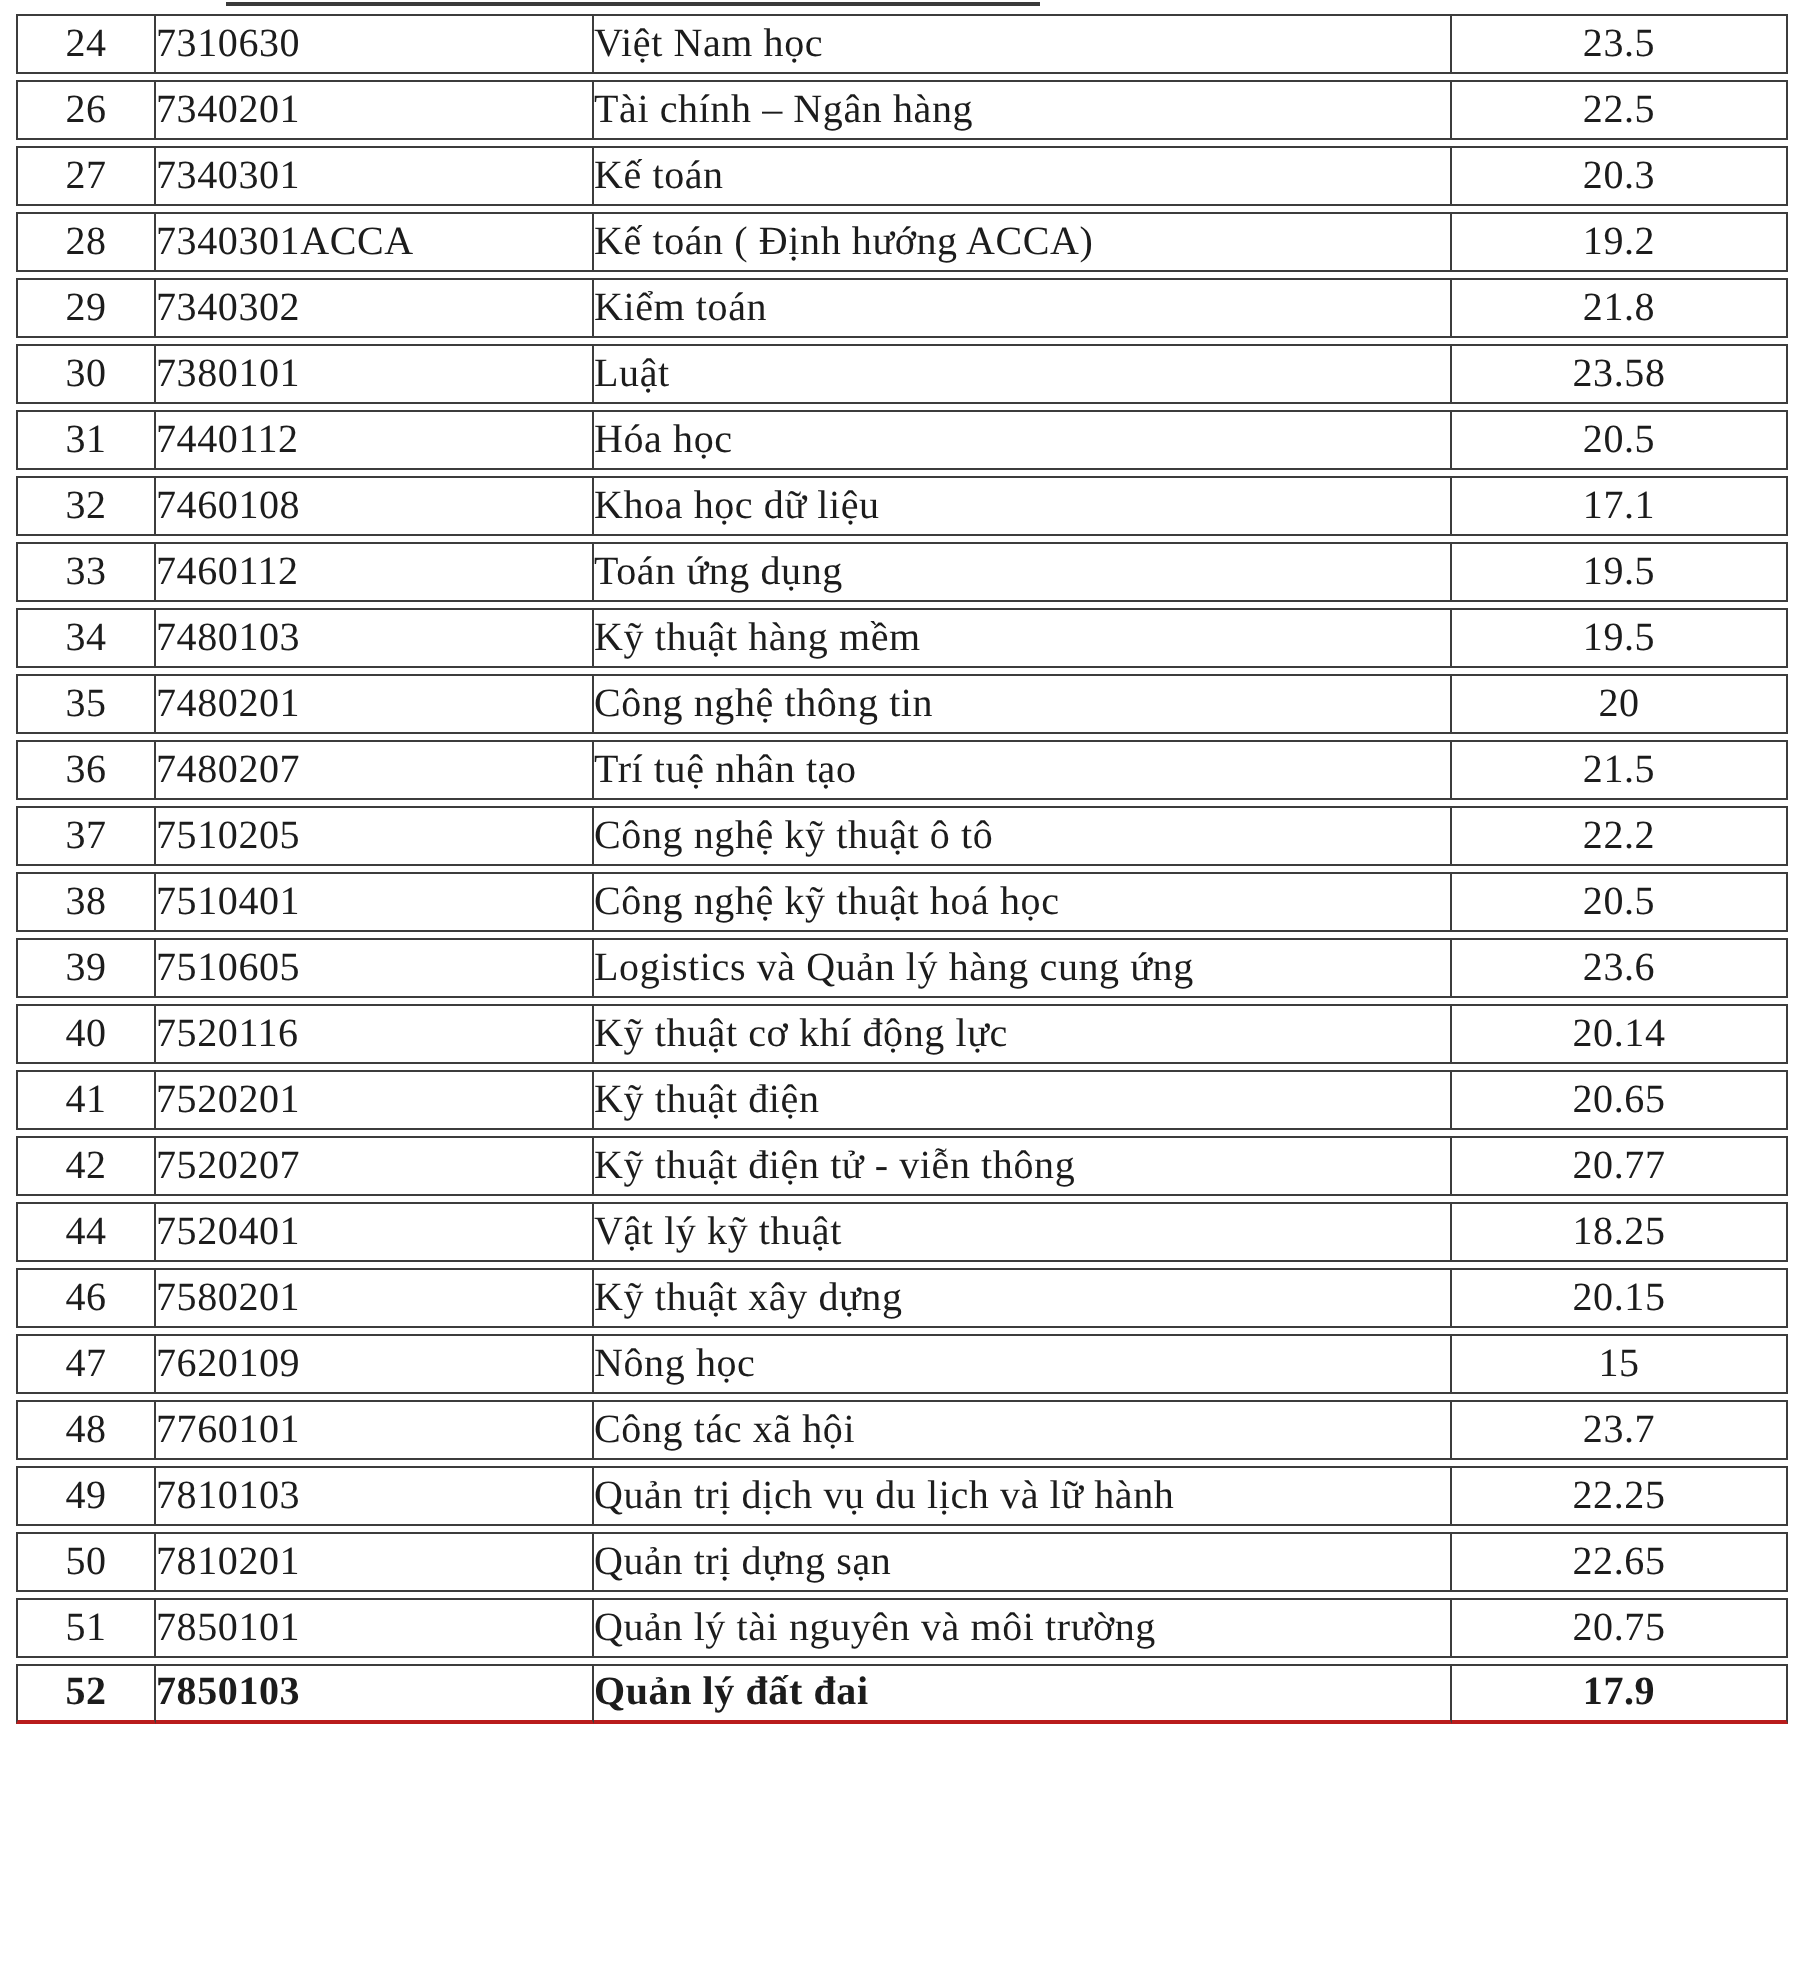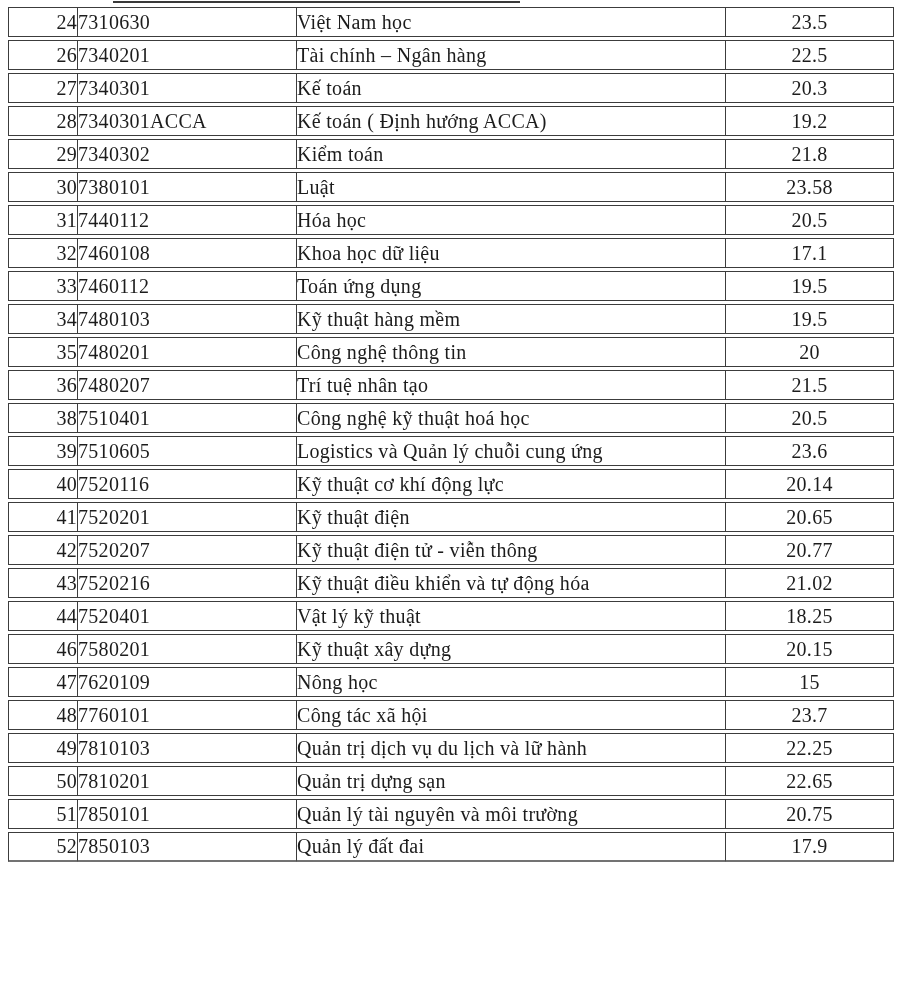--- a/index.html
+++ b/index.html
@@ -44,22 +44,22 @@
     padding: 0;
     border: 1px solid #3c3c3c;
     font-size: 20px;
     letter-spacing: 0.3px;
     vertical-align: middle;
     background: #ffffff;
     white-space: nowrap;
     overflow: hidden;
   }
   table.scores td + td { border-left: none; }
-  table.scores tr:last-child td { border-bottom: 2px solid #737373; }
-  td.c-no { text-align: right; }
+  table.scores tr:last-child td { border-bottom: 2px solid #b91c1c; font-weight: bold; }
+  td.c-no { text-align: center; }
   td.c-code { padding-left: 10px; }
   td.c-name { padding-left: 9px; }
   td.c-score {
     text-align: center;
     vertical-align: bottom;
     padding-bottom: 1px;
   }
   td.code-bold { font-weight: normal; }
 </style>
 </head>
@@ -142,54 +142,54 @@
             <td class="c-name">Công nghệ thông tin</td>
             <td class="c-score">20</td>
           </tr>
           <tr>
             <td class="c-no">36</td>
             <td class="c-code">7480207</td>
             <td class="c-name">Trí tuệ nhân tạo</td>
             <td class="c-score">21.5</td>
           </tr>
           <tr>
+            <td class="c-no">37</td>
+            <td class="c-code">7510205</td>
+            <td class="c-name">Công nghệ kỹ thuật ô tô</td>
+            <td class="c-score">22.2</td>
+          </tr>
+          <tr>
             <td class="c-no">38</td>
             <td class="c-code">7510401</td>
             <td class="c-name">Công nghệ kỹ thuật hoá học</td>
             <td class="c-score">20.5</td>
           </tr>
           <tr>
             <td class="c-no">39</td>
             <td class="c-code">7510605</td>
-            <td class="c-name">Logistics và Quản lý chuỗi cung ứng</td>
+            <td class="c-name">Logistics và Quản lý hàng cung ứng</td>
             <td class="c-score">23.6</td>
           </tr>
           <tr>
             <td class="c-no">40</td>
             <td class="c-code code-bold">7520116</td>
             <td class="c-name">Kỹ thuật cơ khí động lực</td>
             <td class="c-score">20.14</td>
           </tr>
           <tr>
             <td class="c-no">41</td>
             <td class="c-code">7520201</td>
             <td class="c-name">Kỹ thuật điện</td>
             <td class="c-score">20.65</td>
           </tr>
           <tr>
             <td class="c-no">42</td>
             <td class="c-code">7520207</td>
             <td class="c-name">Kỹ thuật điện tử - viễn thông</td>
             <td class="c-score">20.77</td>
-          </tr>
-          <tr>
-            <td class="c-no">43</td>
-            <td class="c-code">7520216</td>
-            <td class="c-name">Kỹ thuật điều khiển và tự động hóa</td>
-            <td class="c-score">21.02</td>
           </tr>
           <tr>
             <td class="c-no">44</td>
             <td class="c-code">7520401</td>
             <td class="c-name">Vật lý kỹ thuật</td>
             <td class="c-score">18.25</td>
           </tr>
           <tr>
             <td class="c-no">46</td>
             <td class="c-code">7580201</td>

